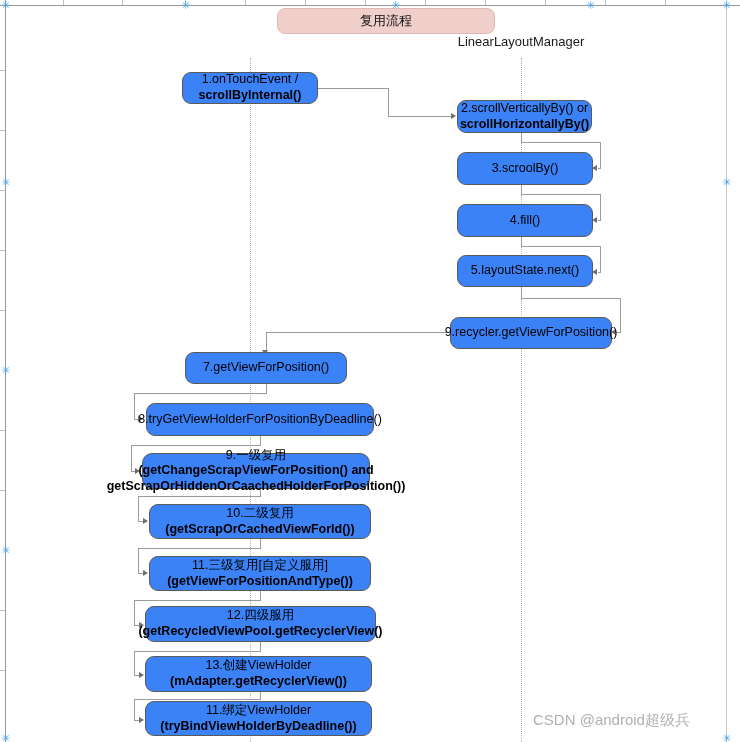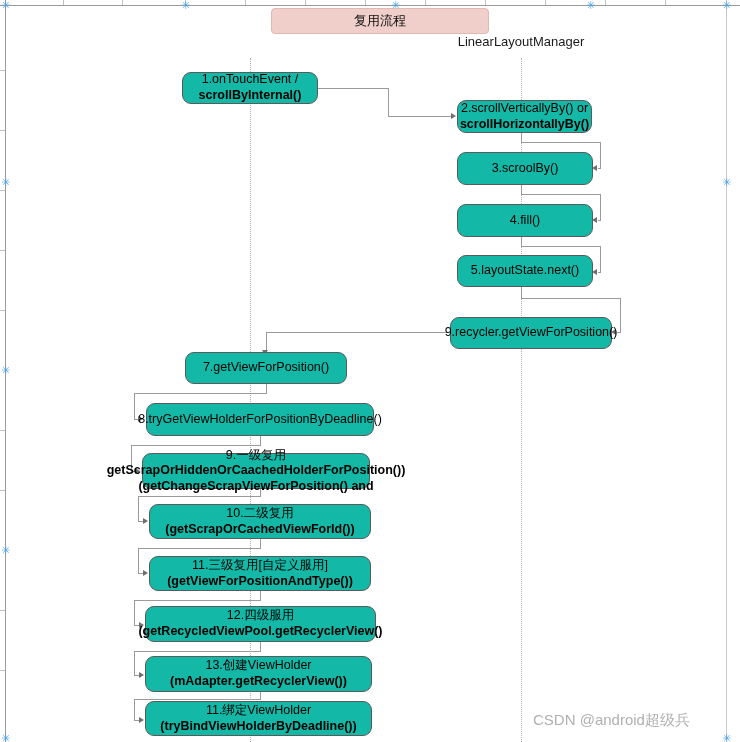--- a/index.html
+++ b/index.html
@@ -85,35 +85,35 @@
   .lifeline {
     position: absolute;
     width: 0;
     border-left: 1px dotted #b3b3b3;
   }
 
   
   .node {
     position: absolute;
     box-sizing: border-box;
-    background: #14b8a6;
+    background: #3b82f6;
     border: 1px solid #5a5a5a;
     border-radius: 9px;
     display: flex;
     flex-direction: column;
     align-items: center;
     justify-content: center;
     font-size: 12.5px;
     color: #000000;
     line-height: 1.25;
     text-align: center;
     white-space: nowrap;
   }
   .node .l2 { display: block; font-weight: bold; }
-  .node.overflow { overflow: visible; }
+  .node.overflow { overflow: visible; border-radius: 10px; }
 
   
   .seg {
     position: absolute;
     background: #9b9b9b;
   }
   .seg.h { height: 1px; }
   .seg.v { width: 1px; }
   .arrowhead {
     position: absolute;
@@ -177,21 +177,21 @@
   <div class="xmark" style="left:391px; top:1px">✳</div>
   <div class="xmark" style="left:586px; top:1px">✳</div>
   <div class="xmark" style="left:722px; top:1px">✳</div>
   <div class="xmark" style="left:1px;   top:178px">✳</div>
   <div class="xmark" style="left:1px;   top:366px">✳</div>
   <div class="xmark" style="left:1px;   top:546px">✳</div>
   <div class="xmark" style="left:1px;   top:734px">✳</div>
   <div class="xmark" style="left:722px; top:178px">✳</div>
   <div class="xmark" style="left:722px; top:734px">✳</div>
 
-  <div class="title-banner" style="left:271px; top:8px; width:216px; height:24px;">
+  <div class="title-banner" style="left:277px; top:8px; width:216px; height:24px;border-radius:8px;">
     <span>复用流程</span>
   </div>
 
   <div class="lifeline" style="left:250px; top:58px; height:684px;"></div>
 
   <div class="lifeline-label" style="left:421px; top:34px; width:200px;">LinearLayoutManager</div>
   <div class="lifeline" style="left:521px; top:58px; height:684px;"></div>
 
   <div class="seg h" style="left:318px; top:88px;  width:70px;"></div>
   <div class="seg v" style="left:388px; top:88px;  height:29px;"></div>
@@ -297,22 +297,22 @@
   <div class="node" style="left:185px; top:352px; width:162px; height:32px;">
     <span>7.getViewForPosition()</span>
   </div>
 
   <div class="node" style="left:146px; top:403px; width:228px; height:33px;">
     <span>8.tryGetViewHolderForPositionByDeadline()</span>
   </div>
 
   <div class="node overflow" style="left:142px; top:453px; width:228px; height:36px;">
     <span>9.一级复用</span>
+    <span class="l2">(getChangeScrapViewForPosition() and</span>
     <span class="l2">getScrapOrHiddenOrCaachedHolderForPosition())</span>
-    <span class="l2">(getChangeScrapViewForPosition() and</span>
   </div>
 
   <div class="node" style="left:149px; top:504px; width:222px; height:35px;">
     <span>10.二级复用</span>
     <span class="l2">(getScrapOrCachedViewForId())</span>
   </div>
 
   <div class="node" style="left:149px; top:556px; width:222px; height:35px;">
     <span>11.三级复用[自定义服用]</span>
     <span class="l2">(getViewForPositionAndType())</span>

